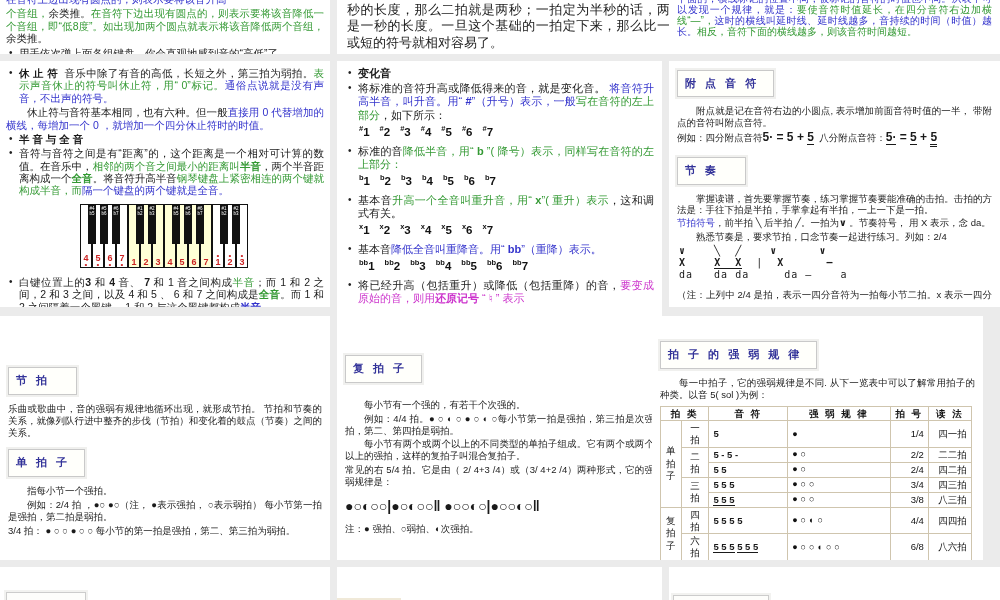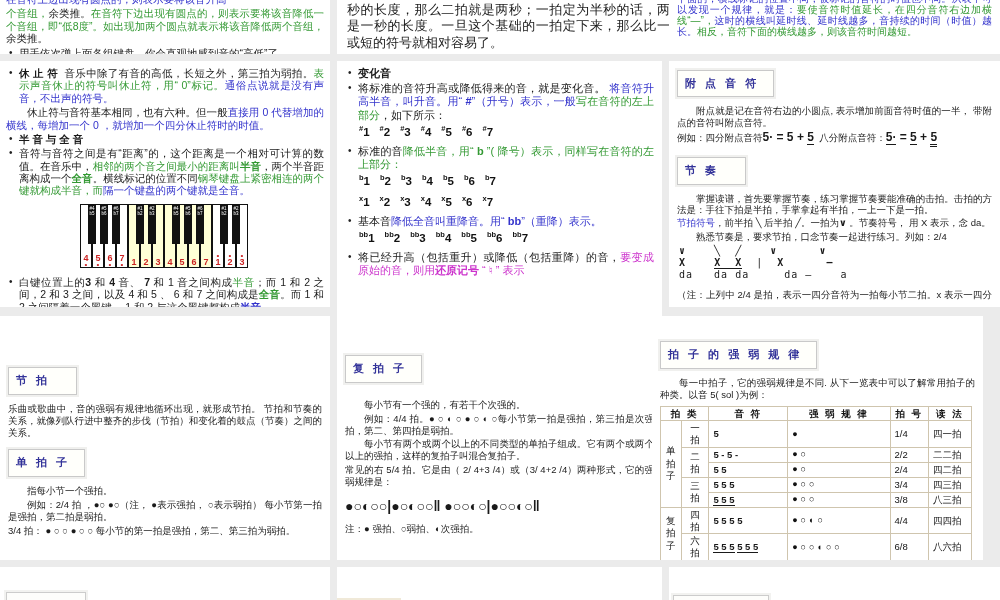--- a/index.html
+++ b/index.html
@@ -35,22 +35,22 @@
   .nnum{font-size:11.5px;}
   .rhythm{font-family:"DejaVu Sans Mono","Liberation Mono",monospace;margin:3px 0 5px 2px;font-size:10px;}
   .rline{line-height:1.2;letter-spacing:1px;}
   table.beat{border-collapse:collapse;width:99%;margin-top:5px;font-size:9.5px;background:#fff;}
   .beat td,.beat th{border:1px solid #cfc5ae;padding:1px 4px;height:14px;box-sizing:border-box;}
   .beat th{font-weight:bold;text-align:center;letter-spacing:2px;}
   .beat td.gcell{width:20px;text-align:center;word-break:break-all;line-height:1.35;padding:1px 5px;}
   .beat td.bcell{width:30px;text-align:center;}
   .beat td.ncell{width:92px;font-weight:bold;color:#222;}
   .beat td.pcell{width:112px;letter-spacing:3px;font-size:9px;}
-  .beat td.scell{width:42px;text-align:left;}
-  .beat td.rcell{width:48px;text-align:left;}
+  .beat td.scell{width:42px;text-align:right;}
+  .beat td.rcell{width:48px;text-align:right;}
   
   .kb{position:relative;width:170px;height:68px;margin:7px auto 4px auto;}
   .wk{position:absolute;top:0;width:12px;height:64px;border:1px solid #111;box-sizing:border-box;
       background:#fff;display:flex;flex-direction:column;justify-content:flex-end;align-items:center;}
   .wk.hl{background:#ffffd6;}
   .wn{color:var(--red);font-weight:bold;font-size:9px;line-height:9px;}
   .kdot{color:var(--red);font-size:8px;line-height:4px;height:4px;}
   .bk{position:absolute;top:0;width:8px;height:40px;background:#111;z-index:2;color:#fff;
       font-size:4.5px;line-height:1.25;text-align:center;padding-top:2px;box-sizing:border-box;overflow:hidden;}
   .pbox{position:absolute;background:#fdfdfb;border:1px solid #ccc;outline:2px solid #f2f2f0;}
@@ -69,21 +69,21 @@
       <div class="para" style="font-size: 13px; line-height: 1.25;"><span class="r k">秒的长度，那么二拍就是两秒；一拍定为半秒的话，两拍就是一秒的长度。一旦这个基础的一拍定下来，那么比一拍长或短的符号就相对容易了。</span></div>
     </div>
   <div class="slide" style="left:669px;top:0;width:331px;height:54px;padding:0 8px;">
       <div class="para clip" style="font-size: 10px; line-height: 1.1;"><span class="r b">下面的，横线标记的位置不同，被标记的音符的时值也不同。从表中可以发现一个规律，就是：</span><span class="r g">要使音符时值延长，在四分音符右边加横线“—”，</span><span class="r b">这时的横线叫延时线、延时线越多，音持续的时间（时值）越长。</span><span class="r g">相反，音符下面的横线越多，则该音符时间越短。</span></div>
     </div>
 
   <div class="slide" style="left:0;top:61px;width:330px;height:246px;padding:4px 6px;">
       <div class="para bullet"><span class="r k bold">休 止 符</span><span class="r k">  音乐中除了有音的高低，长短之外，第三拍为弱拍。</span><span class="r g">表示声音休止的符号叫休止符，用“ 0”标记。</span><span class="r b">通俗点说就是没有声音，不出声的符号。</span></div>
       <div class="para ind"><span class="r k">休止符与音符基本相同，也有六种。但一般</span><span class="r b">直接用 0 代替增加的横线，每增加一个 0 ，就增加一个四分休止符时的时值。</span></div>
       <div class="para bullet"><span class="r k bold">半 音 与 全 音</span></div>
-      <div class="para bullet"><span class="r k">音符与音符之间是有“距离”的，这个距离是一个相对可计算的数值。在音乐中，</span><span class="r g">相邻的两个音之间最小的距离叫</span><span class="r g bold">半音</span><span class="r k">，两个半音距离构成一个</span><span class="r g bold">全音</span><span class="r k">。横线标记的位置不同</span><span class="r g">钢琴键盘上紧密相连的两个键就构成半音，而</span><span class="r b">隔一个键盘的两个键就是全音。</span></div>
+      <div class="para bullet"><span class="r k">音符与音符之间是有“距离”的，这个距离是一个相对可计算的数值。在音乐中，</span><span class="r g">相邻的两个音之间最小的距离叫</span><span class="r g bold">半音</span><span class="r k">，两个半音距离构成一个</span><span class="r g bold">全音</span><span class="r k">。将音符升高半音</span><span class="r g">钢琴键盘上紧密相连的两个键就构成半音，而</span><span class="r b">隔一个键盘的两个键就是全音。</span></div>
       <div class="kb">
         <div class="wk" style="left: 0px;">
           <span class="wn">4</span>
           <span class="kdot">•</span>
         </div>
         <div class="wk" style="left: 12px;">
           <span class="wn">5</span>
           <span class="kdot">•</span>
         </div>
         <div class="wk" style="left: 24px;">
@@ -169,20 +169,21 @@
         </div>
       </div>
       <div class="para bullet"><span class="r k">白键位置上的</span><span class="r k bold">3</span><span class="r k"> 和 </span><span class="r k bold">4</span><span class="r k"> 音、 </span><span class="r k bold">7</span><span class="r k"> 和 1 音之间构成</span><span class="r g">半音</span><span class="r k">；而 1 和 2 之间，2 和 3 之间，以及 4 和 5 、 6 和 7 之间构成是</span><span class="r g bold">全音</span><span class="r k">。而 1 和 2 之间隔着一个黑键， 1 和 2 与这个黑键都构成</span><span class="r b bold">半音。</span></div>
     </div>
   <div class="slide" style="left:337px;top:61px;width:325px;height:314px;padding:4px 8px;font-size:11px;line-height:1.2;">
       <div class="para bullet"><span class="r k bold">变化音</span></div>
       <div class="para bullet"><span class="r k">将标准的音符升高或降低得来的音，就是变化音。 </span><span class="r b">将音符升高半音，叫升音。用“ </span><span class="r b bold">#</span><span class="r b">”（升号）表示，一般</span><span class="r g">写在音符的左上部分</span><span class="r k">，如下所示：</span></div>
       <div class="notes"><span class="note-i"><span class="acc">#</span><span class="nnum">1</span></span><span class="note-i"><span class="acc">#</span><span class="nnum">2</span></span><span class="note-i"><span class="acc">#</span><span class="nnum">3</span></span><span class="note-i"><span class="acc">#</span><span class="nnum">4</span></span><span class="note-i"><span class="acc">#</span><span class="nnum">5</span></span><span class="note-i"><span class="acc">#</span><span class="nnum">6</span></span><span class="note-i"><span class="acc">#</span><span class="nnum">7</span></span></div>
       <div class="para bullet"><span class="r k">标准的音</span><span class="r g">降低半音，用“ </span><span class="r g bold">b</span><span class="r g"> ”( 降号）表示，同样</span><span class="r g">写在音符的左上部分：</span></div>
       <div class="notes"><span class="note-i"><span class="acc">b</span><span class="nnum">1</span></span><span class="note-i"><span class="acc">b</span><span class="nnum">2</span></span><span class="note-i"><span class="acc">b</span><span class="nnum">3</span></span><span class="note-i"><span class="acc">b</span><span class="nnum">4</span></span><span class="note-i"><span class="acc">b</span><span class="nnum">5</span></span><span class="note-i"><span class="acc">b</span><span class="nnum">6</span></span><span class="note-i"><span class="acc">b</span><span class="nnum">7</span></span></div>
+      <div class="para bullet"><span class="r k">基本音</span><span class="r g">升高一个全音叫重升音，用“ </span><span class="r g bold">x</span><span class="r g">”( 重升）表示</span><span class="r k">，这和调式有关。</span></div>
       <div class="notes"><span class="note-i"><span class="acc">x</span><span class="nnum">1</span></span><span class="note-i"><span class="acc">x</span><span class="nnum">2</span></span><span class="note-i"><span class="acc">x</span><span class="nnum">3</span></span><span class="note-i"><span class="acc">x</span><span class="nnum">4</span></span><span class="note-i"><span class="acc">x</span><span class="nnum">5</span></span><span class="note-i"><span class="acc">x</span><span class="nnum">6</span></span><span class="note-i"><span class="acc">x</span><span class="nnum">7</span></span></div>
       <div class="para bullet"><span class="r k">基本音</span><span class="r b">降低全音叫重降音。用“ </span><span class="r b bold">bb</span><span class="r b">”（重降）表示。</span></div>
       <div class="notes"><span class="note-i"><span class="acc">bb</span><span class="nnum">1</span></span><span class="note-i"><span class="acc">bb</span><span class="nnum">2</span></span><span class="note-i"><span class="acc">bb</span><span class="nnum">3</span></span><span class="note-i"><span class="acc">bb</span><span class="nnum">4</span></span><span class="note-i"><span class="acc">bb</span><span class="nnum">5</span></span><span class="note-i"><span class="acc">bb</span><span class="nnum">6</span></span><span class="note-i"><span class="acc">bb</span><span class="nnum">7</span></span></div>
       <div class="para bullet"><span class="r k">将已经升高（包括重升）或降低（包括重降）的音，</span><span class="r m">要变成原始的音，则用</span><span class="r m bold">还原记号</span><span class="r m"> “ ♮ ” 表示</span></div>
     </div>
   <div class="slide" style="left:669px;top:61px;width:331px;height:246px;padding:4px 8px;font-size:9.5px;line-height:1.2;"><div class="tbox">附 点 音 符</div><div class="para ind"><span class="r k">附点就是记在音符右边的小圆点, 表示增加前面音符时值的一半， 带附点的音符叫附点音符。</span></div><div class="para"><span class="r k">例如：四分附点音符</span><span class="r k bold" style="font-size: 12px;">5·</span><span class="r k bold" style="font-size: 12px;"> = </span><span class="r k bold" style="font-size: 12px;">5</span><span class="r k bold" style="font-size: 12px;"> + </span><span class="r k bold u1" style="font-size: 12px;">5</span><span class="r k">  八分附点音符：</span><span class="r k bold u1" style="font-size: 12px;">5·</span><span class="r k bold" style="font-size: 12px;"> = </span><span class="r k bold u1" style="font-size: 12px;">5</span><span class="r k bold" style="font-size: 12px;"> + </span><span class="r k bold u2" style="font-size: 12px;">5</span></div><div class="gap" style="height: 6px;"></div><div class="tbox">节 奏</div><div class="para ind"><span class="r k">掌握读谱，首先要掌握节奏，练习掌握节奏要能准确的击拍。击拍的方法是：手往下拍是半拍，手掌拿起有半拍，一上一下是一拍。</span></div><div class="para"><span class="r b">节拍符号</span><span class="r k">，前半拍 </span><span class="r k bold">╲</span><span class="r k"> 后半拍 </span><span class="r k bold">╱</span><span class="r k">。一拍为</span><span class="r k bold">∨</span><span class="r k"> 。节奏符号， 用 X 表示，念 da。</span></div><div class="para ind"><span class="r k">熟悉节奏是，要求节拍，口念节奏一起进行练习。列如：2/4</span></div><div class="rhythm">
         <div class="rline"><span class="r k bold">∨</span><span class="r k">    ╲  ╱    </span><span class="r k bold">∨</span><span class="r k">      </span><span class="r k bold">∨</span></div>
         <div class="rline"><span class="r k bold">X</span><span class="r k">    </span><span class="r k bold u1">X  X</span><span class="r k">  |  </span><span class="r k bold">X</span><span class="r k">      </span><span class="r k bold">—</span></div>
         <div class="rline"><span class="r k">da   da da     da –    a</span></div>
       </div><div class="para" style="line-height: 1.9;"><span class="r k">（注：上列中 2/4 是拍，表示一四分音符为一拍每小节二拍。x 表示一四分音符为一拍，每小节二拍， x 表示四分音符，既一拍；</span></div></div>

